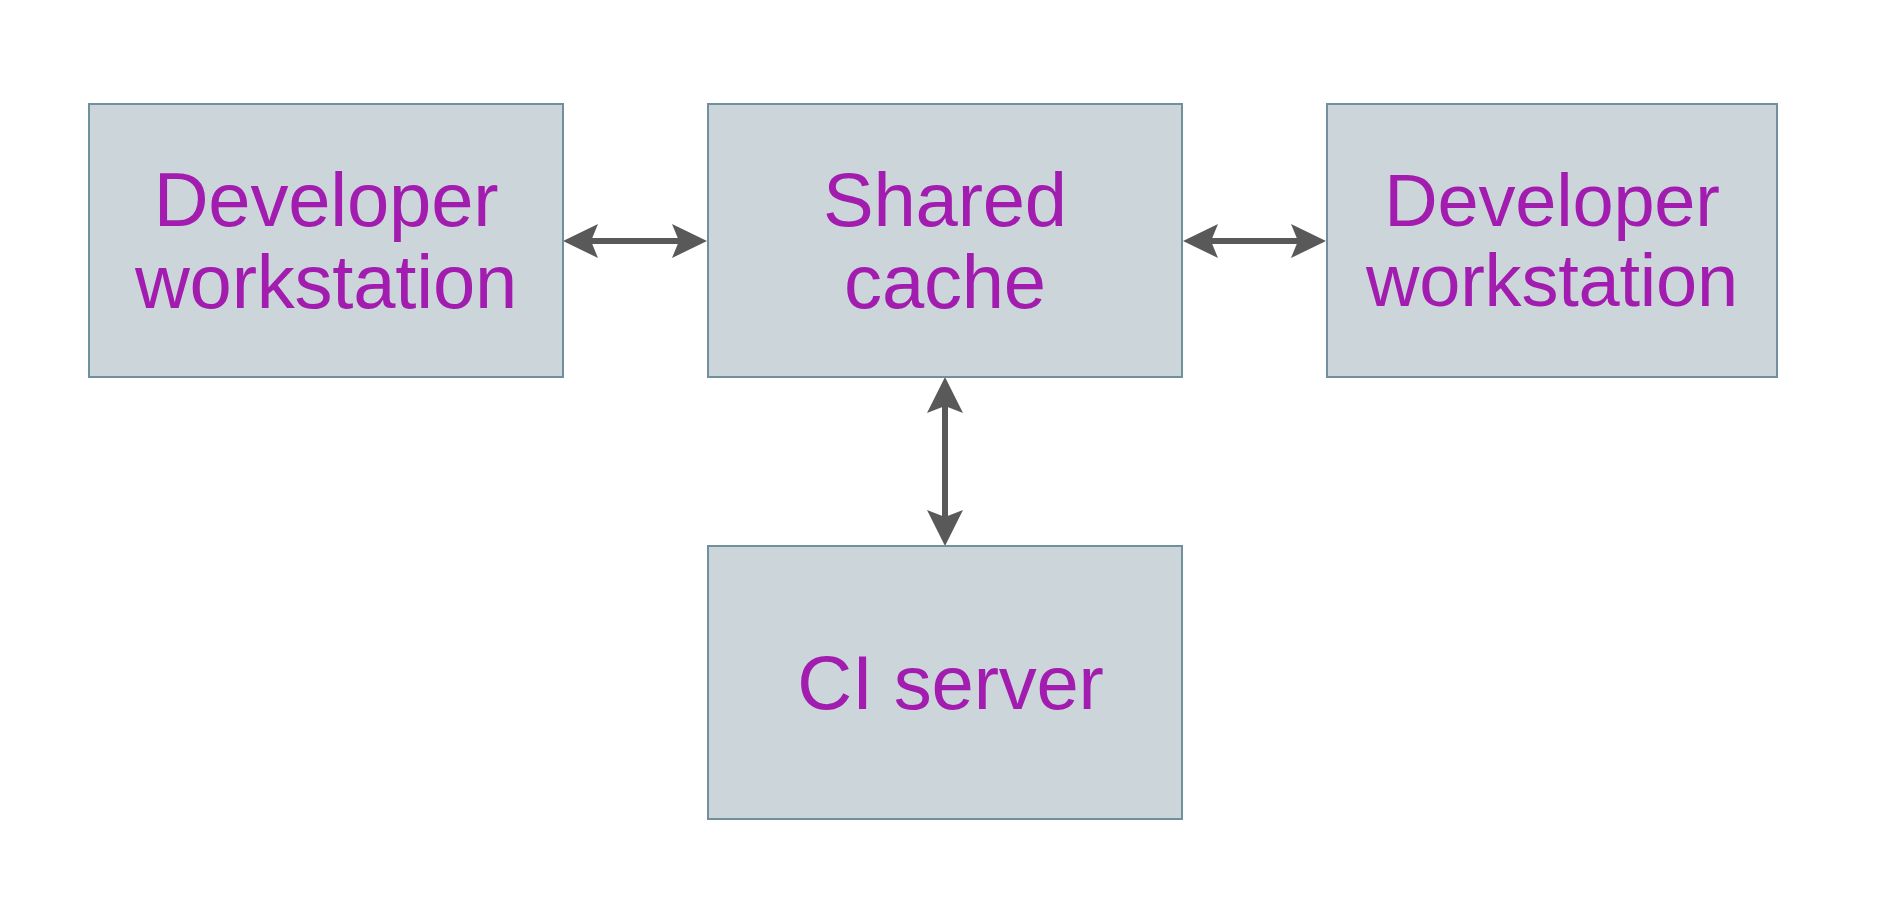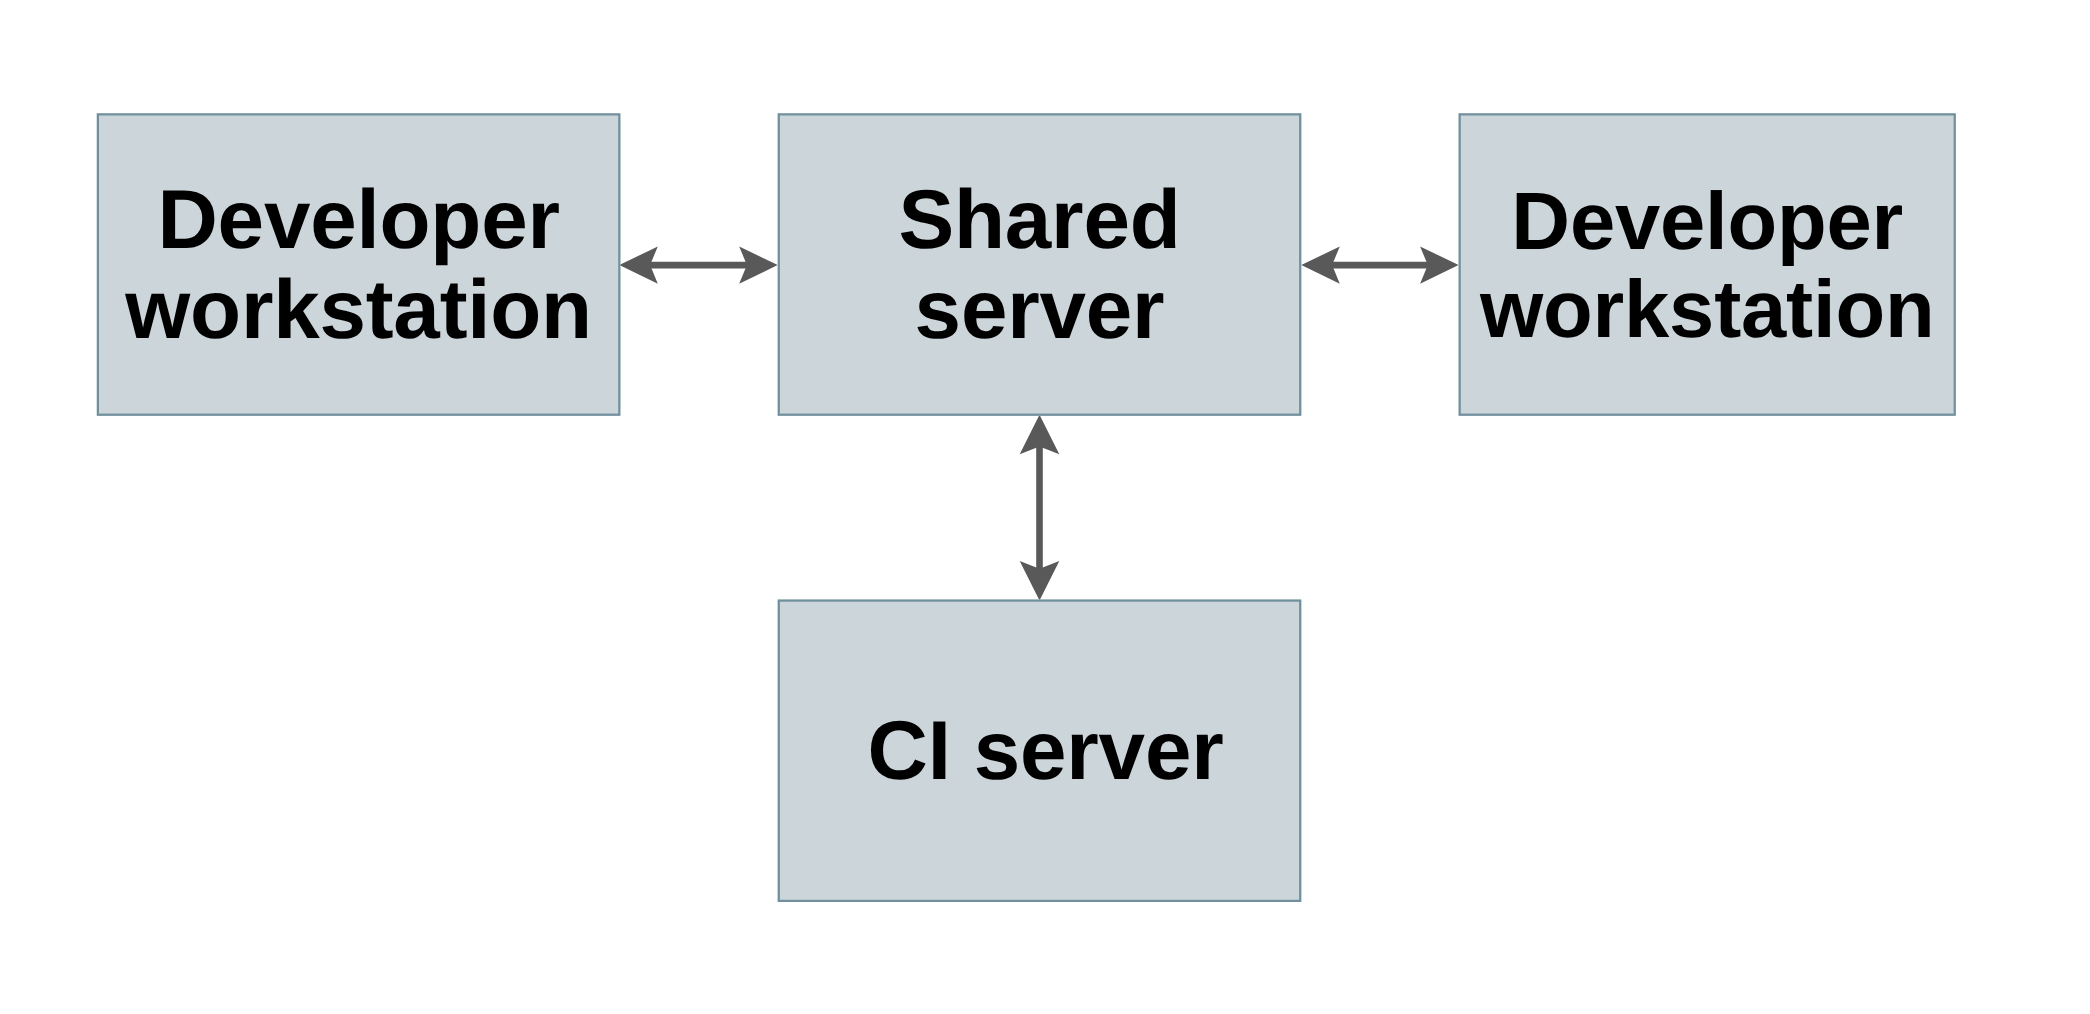--- a/index.html
+++ b/index.html
@@ -26,24 +26,24 @@
     position: absolute;
     box-sizing: border-box;
     background: #ccd5d9;
     border: 2px solid #70909e;
     display: flex;
     align-items: center;
     justify-content: center;
     text-align: center;
   }
   .node-label {
-    color: #000000;
+    color: #a21caf;
     font-size: 76px;
     line-height: 1.07;
-    font-weight: 700;
+    font-weight: 400;
     letter-spacing: -0.2px;
     white-space: pre-line;
     padding: 0 6px;
   }
 
   #node-dev-left  { left: 88px;   top: 103px; width: 476px; height: 275px; }
   #node-shared    { left: 707px;  top: 103px; width: 476px; height: 275px; }
   #node-dev-right { left: 1326px; top: 103px; width: 452px; height: 275px; }
   #node-ci        { left: 707px;  top: 545px; width: 476px; height: 275px; padding-left: 11px; }
 
@@ -100,21 +100,21 @@
     </g>
   </svg>
 
   <div class="node" id="node-dev-left">
     <div class="node-label">Developer
 workstation</div>
   </div>
 
   <div class="node" id="node-shared">
     <div class="node-label">Shared
-server</div>
+cache</div>
   </div>
 
   <div class="node" id="node-dev-right">
     <div class="node-label">Developer
 workstation</div>
   </div>
 
   <div class="node" id="node-ci">
     <div class="node-label">CI server</div>
   </div>

